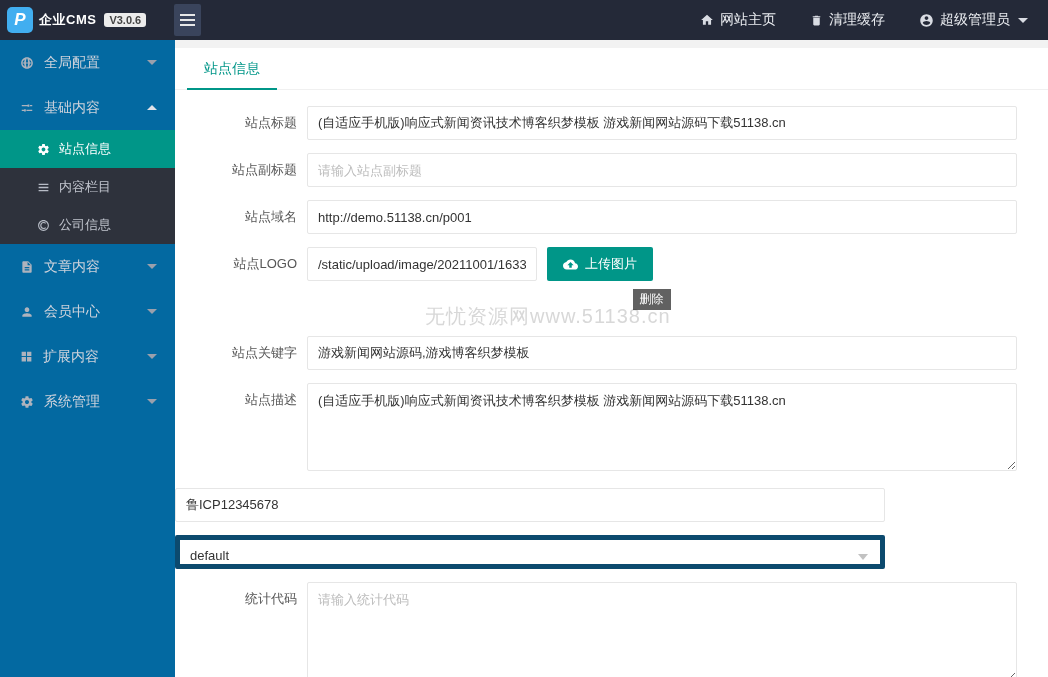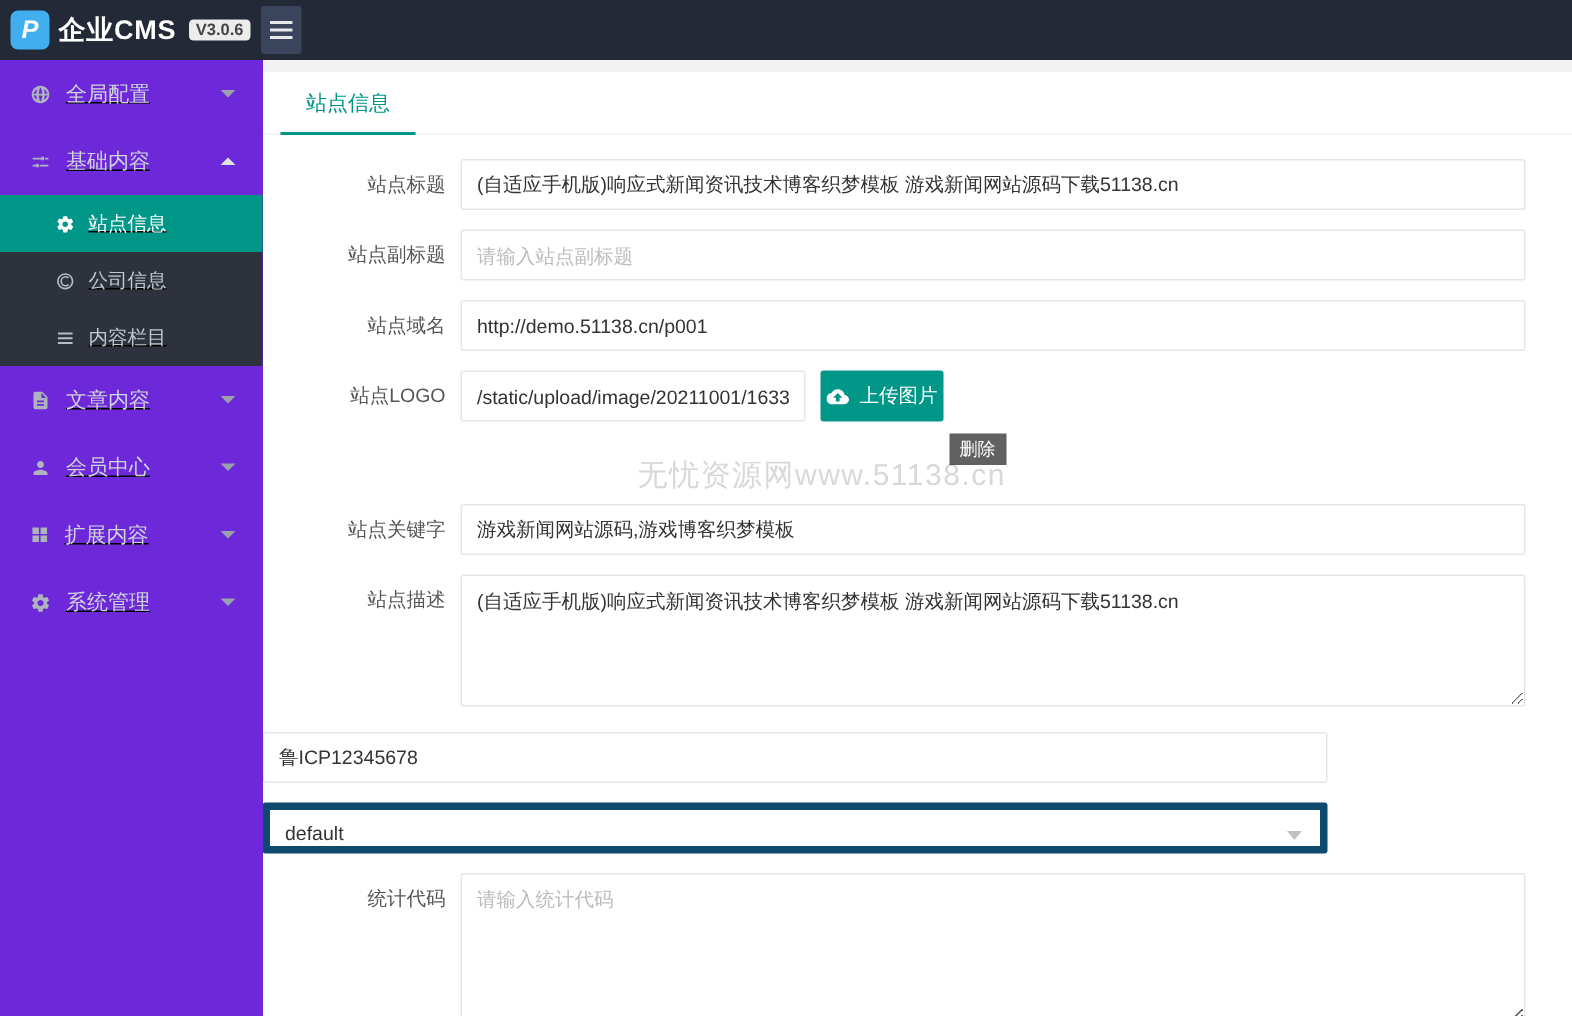--- a/index.html
+++ b/index.html
@@ -6,40 +6,40 @@
   html,body { width:1048px; height:677px; overflow:hidden; background:#f2f2f2;
     font-family:"Liberation Sans","DejaVu Sans",sans-serif; }
 
   
   .header { position:fixed; top:0; left:0; width:1048px; height:40px;
     background:#242938; display:flex; align-items:center; z-index:30; }
   .brand { flex:0 0 174px; display:flex; align-items:center; padding-left:7px; gap:6px; }
   .logo-icon { width:26px; height:26px; border-radius:5px; background:#41aef0;
     color:#fff; font-weight:bold; font-size:17px; display:flex; align-items:center;
     justify-content:center; font-style:italic; }
-  .logo-text { color:#fff; font-size:18px; font-weight:bold; letter-spacing:0.5px; }
+  .logo-text { color:#fff; font-size:13px; font-weight:bold; letter-spacing:0.5px; }
   .version { background:#ececec; color:#444; font-size:11px; padding:1px 5px;
     border-radius:3px; font-weight:bold; margin-left:2px; }
   .collapse-btn { width:27px; height:32px; background:#3a445c; border-radius:2px;
     display:flex; flex-direction:column; justify-content:center; align-items:center;
     gap:3px; cursor:pointer; }
   .collapse-btn span { display:block; width:15px; height:2px; background:#e8e8e8; }
   .header-spacer { flex:1; }
   .header-nav { display:flex; align-items:center; gap:34px; padding-right:20px; }
   .hnav-item { display:flex; align-items:center; gap:6px; color:#eceef2;
     font-size:14px; cursor:pointer; }
   .hnav-item svg { fill:#d9dce3; }
   .caret-down { width:0; height:0; border-left:5px solid transparent;
     border-right:5px solid transparent; border-top:5px solid #d9dce3; margin-left:2px; }
   .caret-up { width:0; height:0; border-left:5px solid transparent;
     border-right:5px solid transparent; border-bottom:5px solid #dfe2e8; }
 
   
   .sidebar { position:fixed; top:40px; left:0; width:175px; height:637px;
-    background:#6d28d9; z-index:20;text-decoration:underline; }
+    background:#0369a1; z-index:20; }
   .side-item { height:45px; display:flex; align-items:center; gap:10px;
     padding-left:20px; color:#cfd3dc; font-size:14px; position:relative; cursor:pointer; }
   .side-item svg { fill:#aeb3bd; flex:0 0 auto; }
   .side-item .caret-down, .side-item .caret-up { position:absolute; right:18px; }
   .side-item .caret-down { border-top-color:#9aa0ac; }
   .submenu { background:#2e323c; }
   .sub-item { height:38px; display:flex; align-items:center; gap:9px;
     padding-left:37px; color:#c2c6cf; font-size:13px; cursor:pointer; }
   .sub-item svg { fill:#b7bcc6; flex:0 0 auto; }
   .sub-item.active { background:#009688; color:#fff; }
@@ -55,21 +55,21 @@
   .form { padding-top:16px; }
   .row { display:flex; margin-bottom:13px; align-items:flex-start; }
   .lbl { flex:0 0 132px; text-align:right; padding-right:10px; line-height:34px;
     font-size:13px; color:#565656; }
   .ipt { width:710px; height:34px; border:1px solid #e6e6e6; border-radius:2px;
     padding:0 10px; font-size:13px; color:#333; outline:none;
     font-family:"Liberation Sans","DejaVu Sans",sans-serif; }
   .ipt::placeholder, .tarea::placeholder { color:#bcbcbc; }
   .ipt-short { width:230px; }
   .upload-btn { margin-left:10px; height:34px; background:#009688; color:#fff;
-    border:none; border-radius:2px; padding:0 4px; font-size:13px; cursor:pointer;
+    border:none; border-radius:2px; padding:0 16px; font-size:13px; cursor:pointer;
     display:inline-flex; align-items:center; gap:7px;
     font-family:"Liberation Sans","DejaVu Sans",sans-serif; }
   .upload-btn svg { fill:#fff; }
   .tarea { width:710px; border:1px solid #e6e6e6; border-radius:2px;
     padding:8px 10px; font-size:13px; color:#333; outline:none; resize:vertical;
     font-family:"Liberation Sans","DejaVu Sans",sans-serif; }
   .tarea-desc { height:88px; }
   .tarea-stats { height:100px; }
   .select-box { position:relative; width:710px; height:34px; border:5px solid #0c4a6e;
     border-radius:2px; padding:0 10px; font-size:13px; color:#333; line-height:32px;
@@ -96,20 +96,41 @@
     <span class="logo-icon">P</span>
     <span class="logo-text">企业CMS</span>
     <span class="version">V3.0.6</span>
   </div>
   <div class="collapse-btn">
     <span></span>
     <span></span>
     <span></span>
   </div>
   <div class="header-spacer"></div>
+  <div class="header-nav">
+    <div class="hnav-item">
+      <svg width="14" height="14" viewBox="0 0 24 24">
+          <path d="M10 20v-6h4v6h5v-8h3L12 3 2 12h3v8z"></path>
+        </svg>
+      <span>网站主页</span>
+    </div>
+    <div class="hnav-item">
+      <svg width="13" height="13" viewBox="0 0 24 24">
+          <path d="M6 19c0 1.1.9 2 2 2h8c1.1 0 2-.9 2-2V7H6v12zM19 4h-3.5l-1-1h-5l-1 1H5v2h14V4z"></path>
+        </svg>
+      <span>清理缓存</span>
+    </div>
+    <div class="hnav-item">
+      <svg width="15" height="15" viewBox="0 0 24 24">
+          <path d="M12 2C6.48 2 2 6.48 2 12s4.48 10 10 10 10-4.48 10-10S17.52 2 12 2zm0 3c1.66 0 3 1.34 3 3s-1.34 3-3 3-3-1.34-3-3 1.34-3 3-3zm0 14.2c-2.5 0-4.71-1.28-6-3.22.03-1.99 4-3.08 6-3.08 1.99 0 5.97 1.09 6 3.08-1.29 1.94-3.5 3.22-6 3.22z"></path>
+        </svg>
+      <span>超级管理员</span>
+      <span class="caret-down"></span>
+    </div>
+  </div>
 </div>
 
 <div class="sidebar">
   <div class="side-item">
     <svg width="14" height="14" viewBox="0 0 24 24">
         <path d="M12 2C6.48 2 2 6.48 2 12s4.48 10 10 10 10-4.48 10-10S17.52 2 12 2zm7.93 9h-3.02a15.7 15.7 0 0 0-1.1-5.03A8.02 8.02 0 0 1 19.93 11zM12 4.04c.83 1.2 1.73 3.24 1.9 6.96h-3.8c.17-3.72 1.07-5.76 1.9-6.96zM4.07 13h3.02c.12 1.82.5 3.53 1.1 5.03A8.02 8.02 0 0 1 4.07 13zm3.02-2H4.07a8.02 8.02 0 0 1 4.12-5.03A15.7 15.7 0 0 0 7.09 11zM12 19.96c-.83-1.2-1.73-3.24-1.9-6.96h3.8c-.17 3.72-1.07 5.76-1.9 6.96zm3.81-1.93c.6-1.5.98-3.21 1.1-5.03h3.02a8.02 8.02 0 0 1-4.12 5.03z"></path>
       </svg>
     <span>全局配置</span>
     <span class="caret-down"></span>
   </div>
@@ -122,29 +143,29 @@
   </div>
   <div class="submenu">
     <div class="sub-item active">
       <svg width="13" height="13" viewBox="0 0 24 24">
           <path d="M19.43 12.98c.04-.32.07-.64.07-.98s-.03-.66-.07-.98l2.11-1.65c.19-.15.24-.42.12-.64l-2-3.46c-.12-.22-.39-.3-.61-.22l-2.49 1c-.52-.4-1.08-.73-1.69-.98l-.38-2.65C14.46 2.18 14.25 2 14 2h-4c-.25 0-.46.18-.49.42l-.38 2.65c-.61.25-1.17.59-1.69.98l-2.49-1c-.23-.09-.49 0-.61.22l-2 3.46c-.13.22-.07.49.12.64l2.11 1.65c-.04.32-.07.65-.07.98s.03.66.07.98l-2.11 1.65c-.19.15-.24.42-.12.64l2 3.46c.12.22.39.3.61.22l2.49-1c.52.4 1.08.73 1.69.98l.38 2.65c.03.24.24.42.49.42h4c.25 0 .46-.18.49-.42l.38-2.65c.61-.25 1.17-.59 1.69-.98l2.49 1c.23.09.49 0 .61-.22l2-3.46c.12-.22.07-.49-.12-.64l-2.11-1.65zM12 15.5c-1.93 0-3.5-1.57-3.5-3.5s1.57-3.5 3.5-3.5 3.5 1.57 3.5 3.5-1.57 3.5-3.5 3.5z"></path>
         </svg>
       <span>站点信息</span>
     </div>
     <div class="sub-item">
       <svg width="13" height="13" viewBox="0 0 24 24">
+          <path d="M3 5h18v2.5H3zM3 10.75h18v2.5H3zM3 16.5h18V19H3z"></path>
+        </svg>
+      <span>内容栏目</span>
+    </div>
+    <div class="sub-item">
+      <svg width="13" height="13" viewBox="0 0 24 24">
           <path d="M12 2C6.48 2 2 6.48 2 12s4.48 10 10 10 10-4.48 10-10S17.52 2 12 2zm0 18c-4.41 0-8-3.59-8-8s3.59-8 8-8 8 3.59 8 8-3.59 8-8 8zm.5-12.5c1.1 0 2.05.47 2.7 1.22l1.5-1.3A5.48 5.48 0 0 0 12.5 5.5 6.5 6.5 0 0 0 6 12a6.5 6.5 0 0 0 6.5 6.5c1.73 0 3.28-.68 4.2-1.92l-1.5-1.3a3.48 3.48 0 0 1-2.7 1.22A4.5 4.5 0 0 1 8 12a4.5 4.5 0 0 1 4.5-4.5z"></path>
         </svg>
       <span>公司信息</span>
-    </div>
-    <div class="sub-item">
-      <svg width="13" height="13" viewBox="0 0 24 24">
-          <path d="M3 5h18v2.5H3zM3 10.75h18v2.5H3zM3 16.5h18V19H3z"></path>
-        </svg>
-      <span>内容栏目</span>
     </div>
   </div>
   <div class="side-item">
     <svg width="14" height="14" viewBox="0 0 24 24">
         <path d="M14 2H6c-1.1 0-2 .9-2 2v16c0 1.1.9 2 2 2h12c1.1 0 2-.9 2-2V8l-6-6zm2 16H8v-2h8v2zm0-4H8v-2h8v2zm-3-5V3.5L18.5 9H13z"></path>
       </svg>
     <span>文章内容</span>
     <span class="caret-down"></span>
   </div>
   <div class="side-item">

